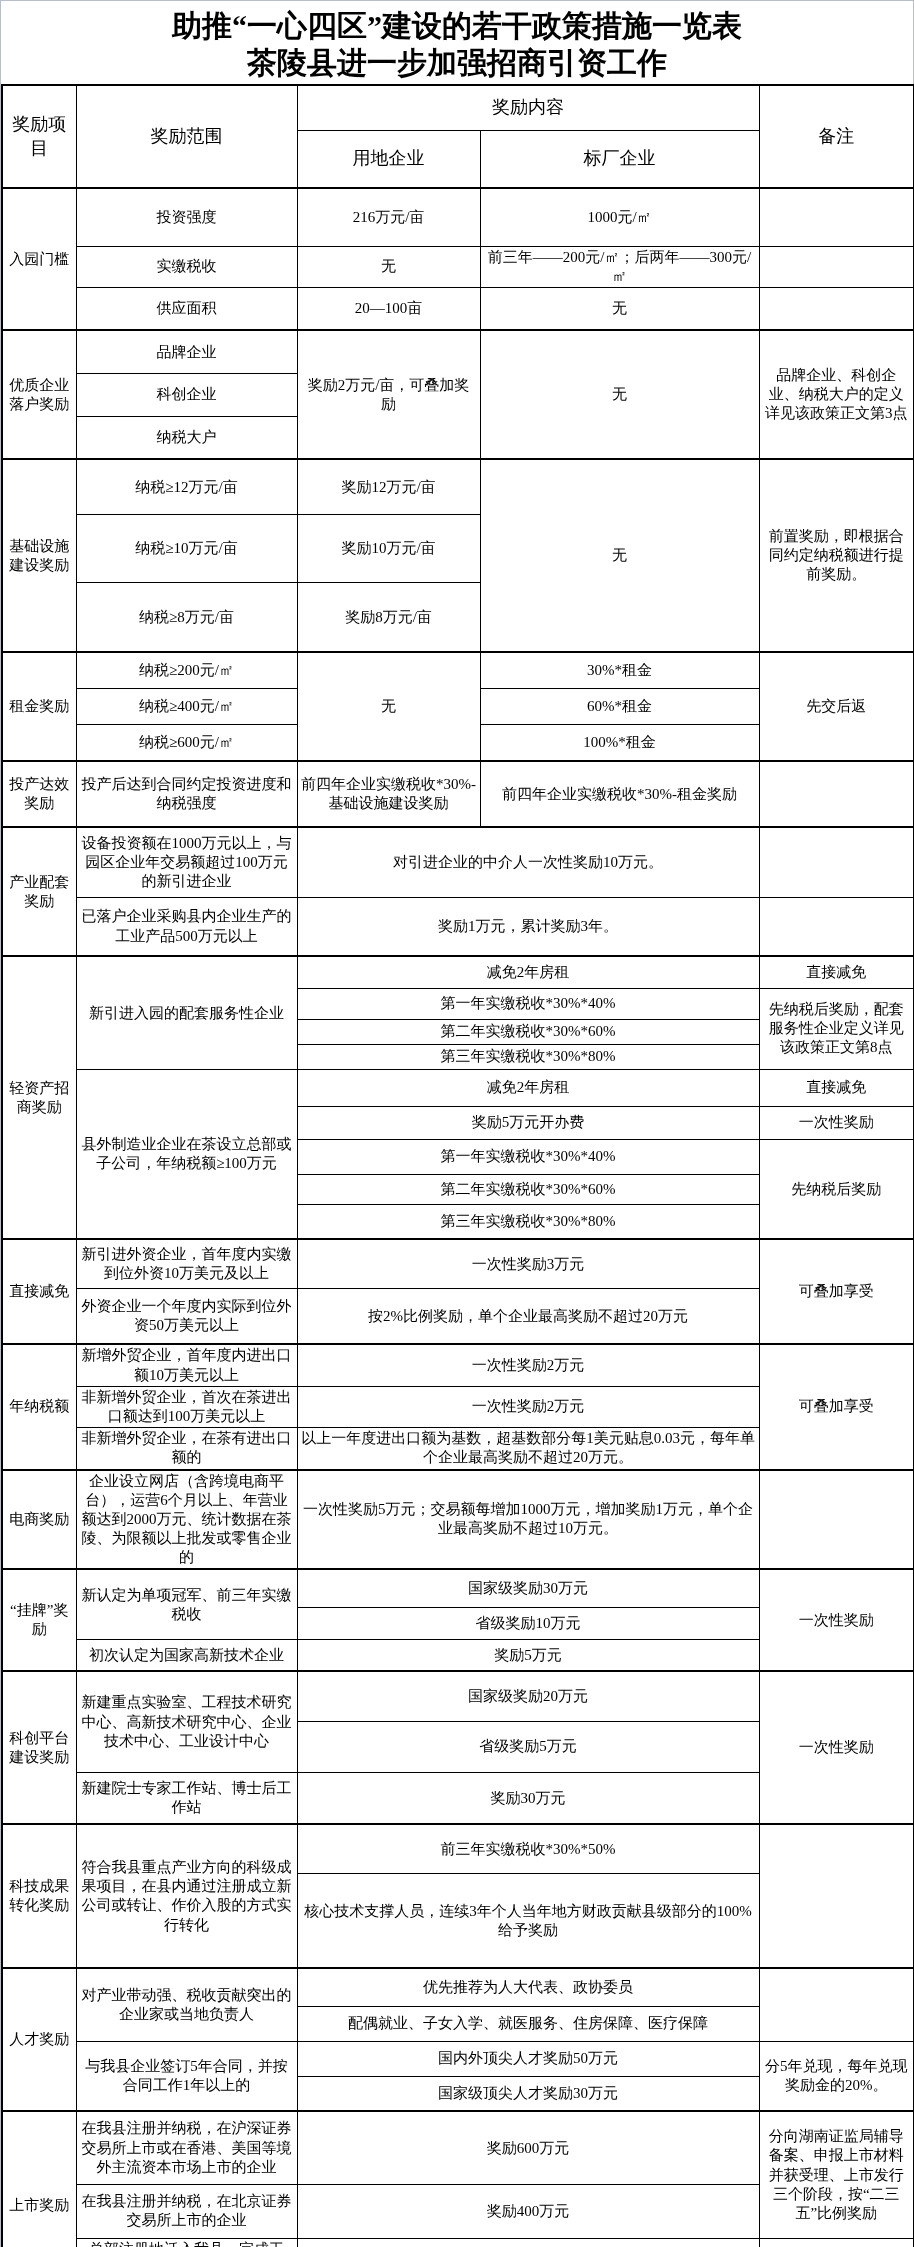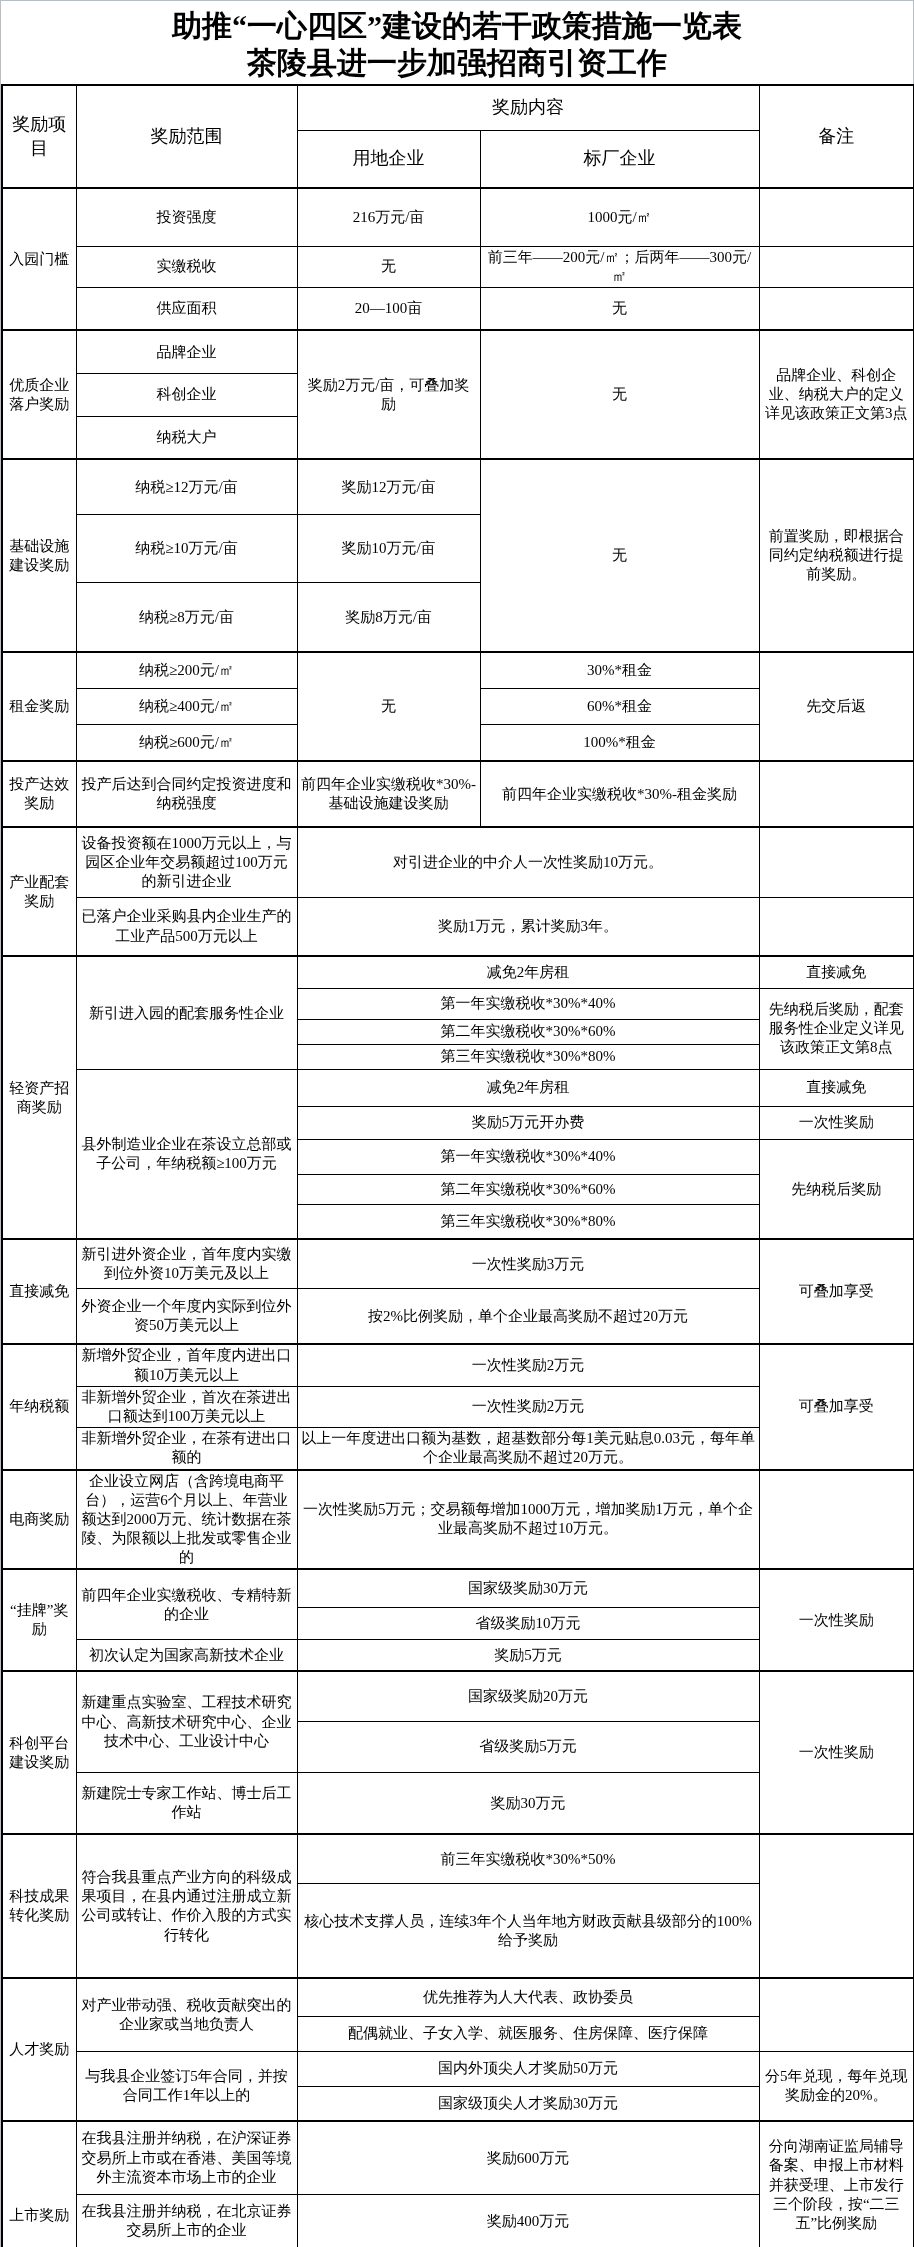--- a/index.html
+++ b/index.html
@@ -218,42 +218,42 @@
 
     <tr class="st" style="height:95px">
       <td>电商奖励</td>
       <td class="l">企业设立网店（含跨境电商平台），运营6个月以上、年营业额达到2000万元、统计数据在茶陵、为限额以上批发或零售企业的</td>
       <td colspan="2">一次性奖励5万元；交易额每增加1000万元，增加奖励1万元，单个企业最高奖励不超过10万元。</td>
       <td></td>
     </tr>
 
     <tr class="st" style="height:38px">
       <td rowspan="3">“挂牌”奖励</td>
-      <td rowspan="2">前四年企业实缴税收、专精特新的企业</td>
+      <td rowspan="2">新认定为单项冠军、前三年实缴税收</td>
       <td colspan="2">国家级奖励30万元</td>
       <td rowspan="3">一次性奖励</td>
     </tr>
     <tr style="height:32px">
       <td colspan="2">省级奖励10万元</td>
     </tr>
     <tr style="height:32px">
       <td>初次认定为国家高新技术企业</td>
       <td colspan="2">奖励5万元</td>
     </tr>
 
     <tr class="st" style="height:50px">
       <td rowspan="3">科创平台建设奖励</td>
       <td rowspan="2" class="l">新建重点实验室、工程技术研究中心、高新技术研究中心、企业技术中心、工业设计中心</td>
       <td colspan="2">国家级奖励20万元</td>
       <td rowspan="3">一次性奖励</td>
     </tr>
     <tr style="height:51px">
       <td colspan="2">省级奖励5万元</td>
     </tr>
-    <tr style="height:62px">
+    <tr style="height:52px">
       <td class="l">新建院士专家工作站、博士后工作站</td>
       <td colspan="2">奖励30万元</td>
     </tr>
 
     <tr class="st" style="height:49px">
       <td rowspan="2">科技成果转化奖励</td>
       <td rowspan="2">符合我县重点产业方向的科级成果项目，在县内通过注册成立新公司或转让、作价入股的方式实行转化</td>
       <td colspan="2">前三年实缴税收*30%*50%</td>
       <td rowspan="2"></td>
     </tr>

